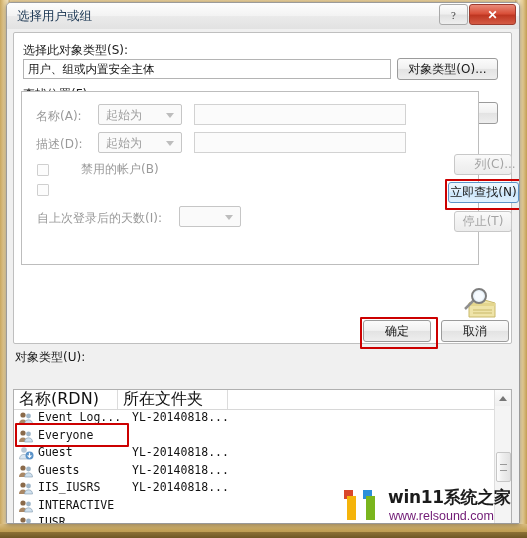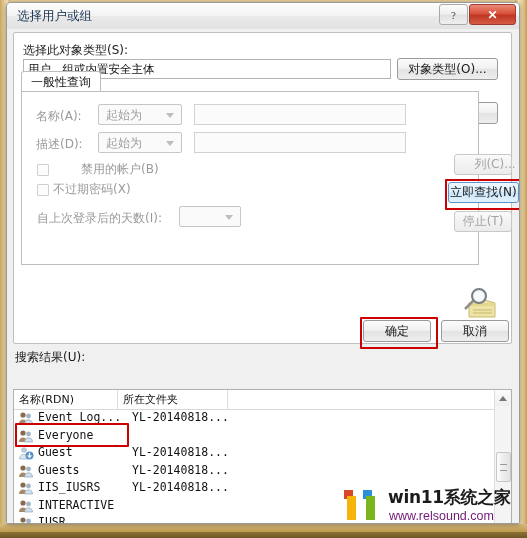--- a/index.html
+++ b/index.html
@@ -158,21 +158,21 @@
     position:absolute;left:6px;top:360px;width:497px;height:176px;
     background:#fff;border:1px solid #b0b0b0;overflow:hidden;
   }
   .lhead{
     position:absolute;left:0;top:0;width:497px;height:19px;
     background:#fff;border-bottom:1px solid #d8d8d8;
   }
   .lhead .hc{
     position:absolute;top:0;height:19px;
     border-right:1px solid #dcdcdc;
-    font-size:11px;color:#111;
+    font-size:16px;color:#111;
     display:flex;align-items:center;padding-left:5px;box-sizing:border-box;
     font-family:"DejaVu Sans","Liberation Sans",sans-serif;
   }
   .rows{position:absolute;left:0;top:19px;width:480px;}
   .row{position:relative;height:17.5px;}
   .row .nm{
     position:absolute;left:24px;top:1px;
     font-size:11.5px;color:#111;
     font-family:"DejaVu Sans Mono","Liberation Mono",monospace;
     white-space:nowrap;
@@ -253,44 +253,40 @@
       <div class="inner-frame"></div>
 
       <div class="lbl" style="left:16px;top:13px;text-align:center;">选择此对象类型(S):</div>
       <div class="tbox cjk" style="left:16px;top:30px;width:368px;height:20px;">用户、组或内置安全主体</div>
       <div class="btn" style="left:390px;top:29px;width:101px;height:22px;">对象类型(O)...</div>
 
       <div class="lbl" style="left:16px;top:57px;">查找位置(F):</div>
       <div class="tbox" style="left:16px;top:74px;width:368px;height:20px;">YL-201408180853</div>
       <div class="btn" style="left:390px;top:73px;width:101px;height:22px;">位置(L)...</div>
 
-      <div class="tabstrip">
-        <div class="tab">一般性查询</div>
-      </div>
       <div class="tabpanel">
 
         <div class="lbl gray" style="left:14px;top:16px;">名称(A):</div>
         <div class="combo" style="left:76px;top:12px;width:84px;height:21px;">
           <span>起始为</span>
           <i class="arrow"></i>
         </div>
         <div class="tbox disabled" style="left:172px;top:12px;width:212px;height:21px;"></div>
 
         <div class="lbl gray" style="left:14px;top:44px;">描述(D):</div>
         <div class="combo" style="left:76px;top:40px;width:84px;height:21px;">
           <span>起始为</span>
           <i class="arrow"></i>
         </div>
         <div class="tbox disabled" style="left:172px;top:40px;width:212px;height:21px;"></div>
 
         <div class="cbx" style="left:15px;top:72px;"></div>
         <div class="lbl gray" style="left:31px;top:69px;margin-left:28px;">禁用的帐户(B)</div>
 
         <div class="cbx" style="left:15px;top:92px;"></div>
-        <div class="lbl gray" style="left:31px;top:89px;">不过期密码(X)</div>
 
         <div class="lbl gray" style="left:15px;top:118px;">自上次登录后的天数(I):</div>
         <div class="combo" style="left:157px;top:114px;width:62px;height:21px;">
           <span></span>
           <i class="arrow"></i>
         </div>
       </div>
 
       <div class="btn disabled" style="left:447px;top:125px;width:58px;height:21px;padding-left:24px;">列(C)...</div>
       <div class="btn focused" style="left:441px;top:153px;width:71px;height:21px;">立即查找(N)</div>
@@ -304,21 +300,21 @@
         <line x1="14" y1="26" x2="33" y2="26" stroke="#c9b96a" stroke-width="1"></line>
         <line x1="6" y1="22" x2="16" y2="12" stroke="#8f8f8f" stroke-width="2.5"></line>
         <circle cx="20" cy="9" r="7" fill="#e9f3fb" stroke="#7d7d7d" stroke-width="2"></circle>
         <circle cx="20" cy="9" r="4.5" fill="#f7fbff" stroke="none"></circle>
       </svg>
 
       <div class="btn" style="left:356px;top:291px;width:68px;height:22px;">确定</div>
       <div class="redbox" style="left:353px;top:288px;width:74px;height:28px;"></div>
       <div class="btn" style="left:434px;top:291px;width:68px;height:22px;">取消</div>
 
-      <div class="lbl" style="left:8px;top:320px;">搜索结果(U):</div>
+      <div class="lbl" style="left:8px;top:320px;">对象类型(U):</div>
 
       <div class="listbox">
         <div class="lhead">
           <div class="hc" style="left:0;width:104px;">名称(RDN)</div>
           <div class="hc" style="left:104px;width:110px;">所在文件夹</div>
           <div class="hc" style="left:214px;width:266px;border-right:none;"></div>
         </div>
 
         <div class="rows" id="rows">
             <div class="row">

